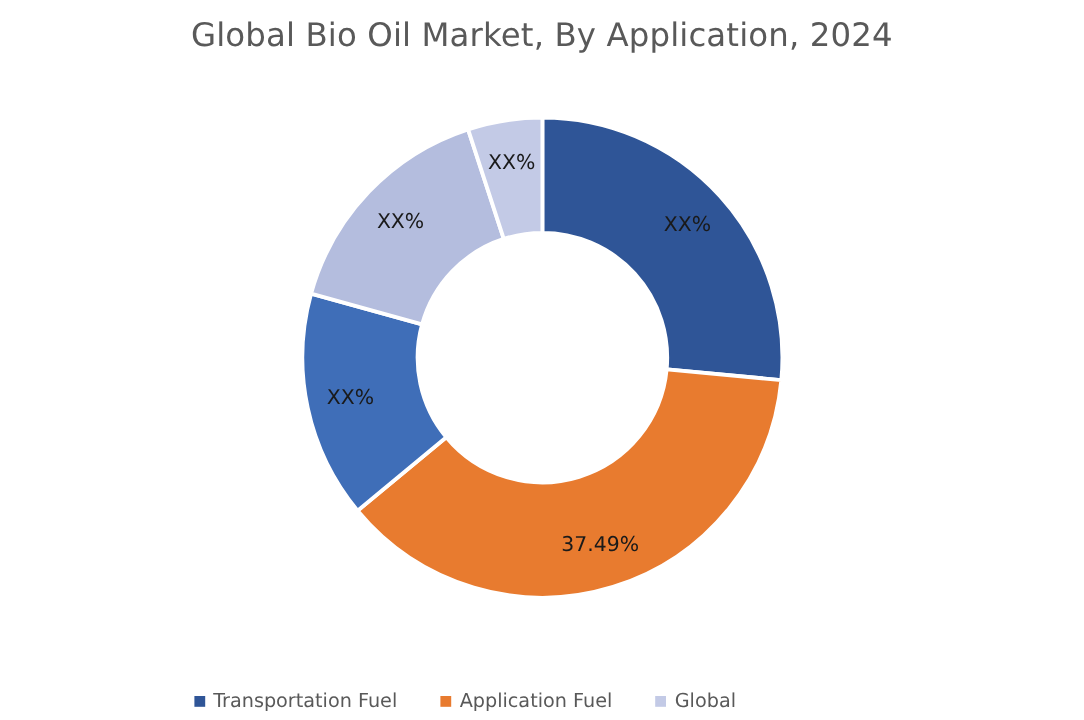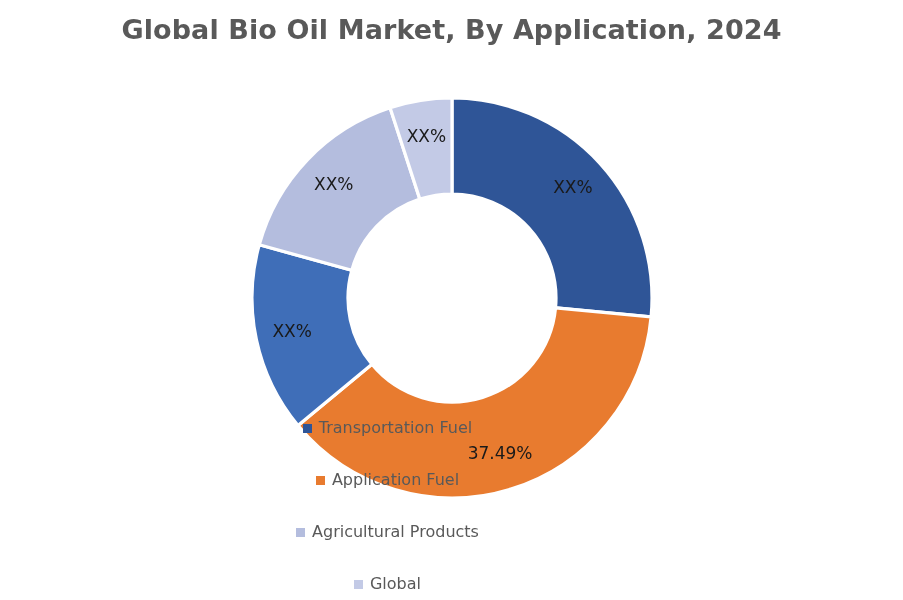--- a/index.html
+++ b/index.html
@@ -21,21 +21,21 @@
     position: relative;
     box-sizing: border-box;
   }
   #chart-title {
     position: absolute;
     top: 14px;
     left: 0;
     width: 903px;
     text-align: center;
     font-size: 27px;
-    font-weight: 700;
+    font-weight: 400;
     color: #595959;
     letter-spacing: 0.1px;
     font-family: "DejaVu Sans", "Liberation Sans", sans-serif;
     white-space: nowrap;
   }
   #donut-plot-area {
     position: absolute;
     left: 0;
     top: 70px;
     width: 903px;
@@ -57,21 +57,20 @@
     fill: #1a1a1a;
     text-anchor: middle;
     dominant-baseline: middle;
   }
   #chart-legend {
     position: absolute;
     left: 0;
     bottom: 8px;
     width: 775px;
     display: flex;
-    flex-direction: column;
     align-items: center;
     justify-content: center;
     gap: 36px;
     padding: 0 12px;
     box-sizing: border-box;
   }
   .legend-item {
     display: flex;
     flex-direction: row;
     align-items: center;
@@ -120,22 +119,18 @@
   <div id="chart-legend">
       <div class="legend-item">
         <span class="legend-swatch" style="background: rgb(47, 85, 151);"></span>
         <span class="legend-label">Transportation Fuel</span>
       </div>
       <div class="legend-item">
         <span class="legend-swatch" style="background: rgb(232, 123, 47);"></span>
         <span class="legend-label">Application Fuel</span>
       </div>
       <div class="legend-item">
-        <span class="legend-swatch" style="background: rgb(180, 189, 222);"></span>
-        <span class="legend-label">Agricultural Products</span>
-      </div>
-      <div class="legend-item">
         <span class="legend-swatch" style="background: rgb(195, 202, 230);"></span>
         <span class="legend-label">Global</span>
       </div>
     </div>
 
 </div>
 
 </body></html>

